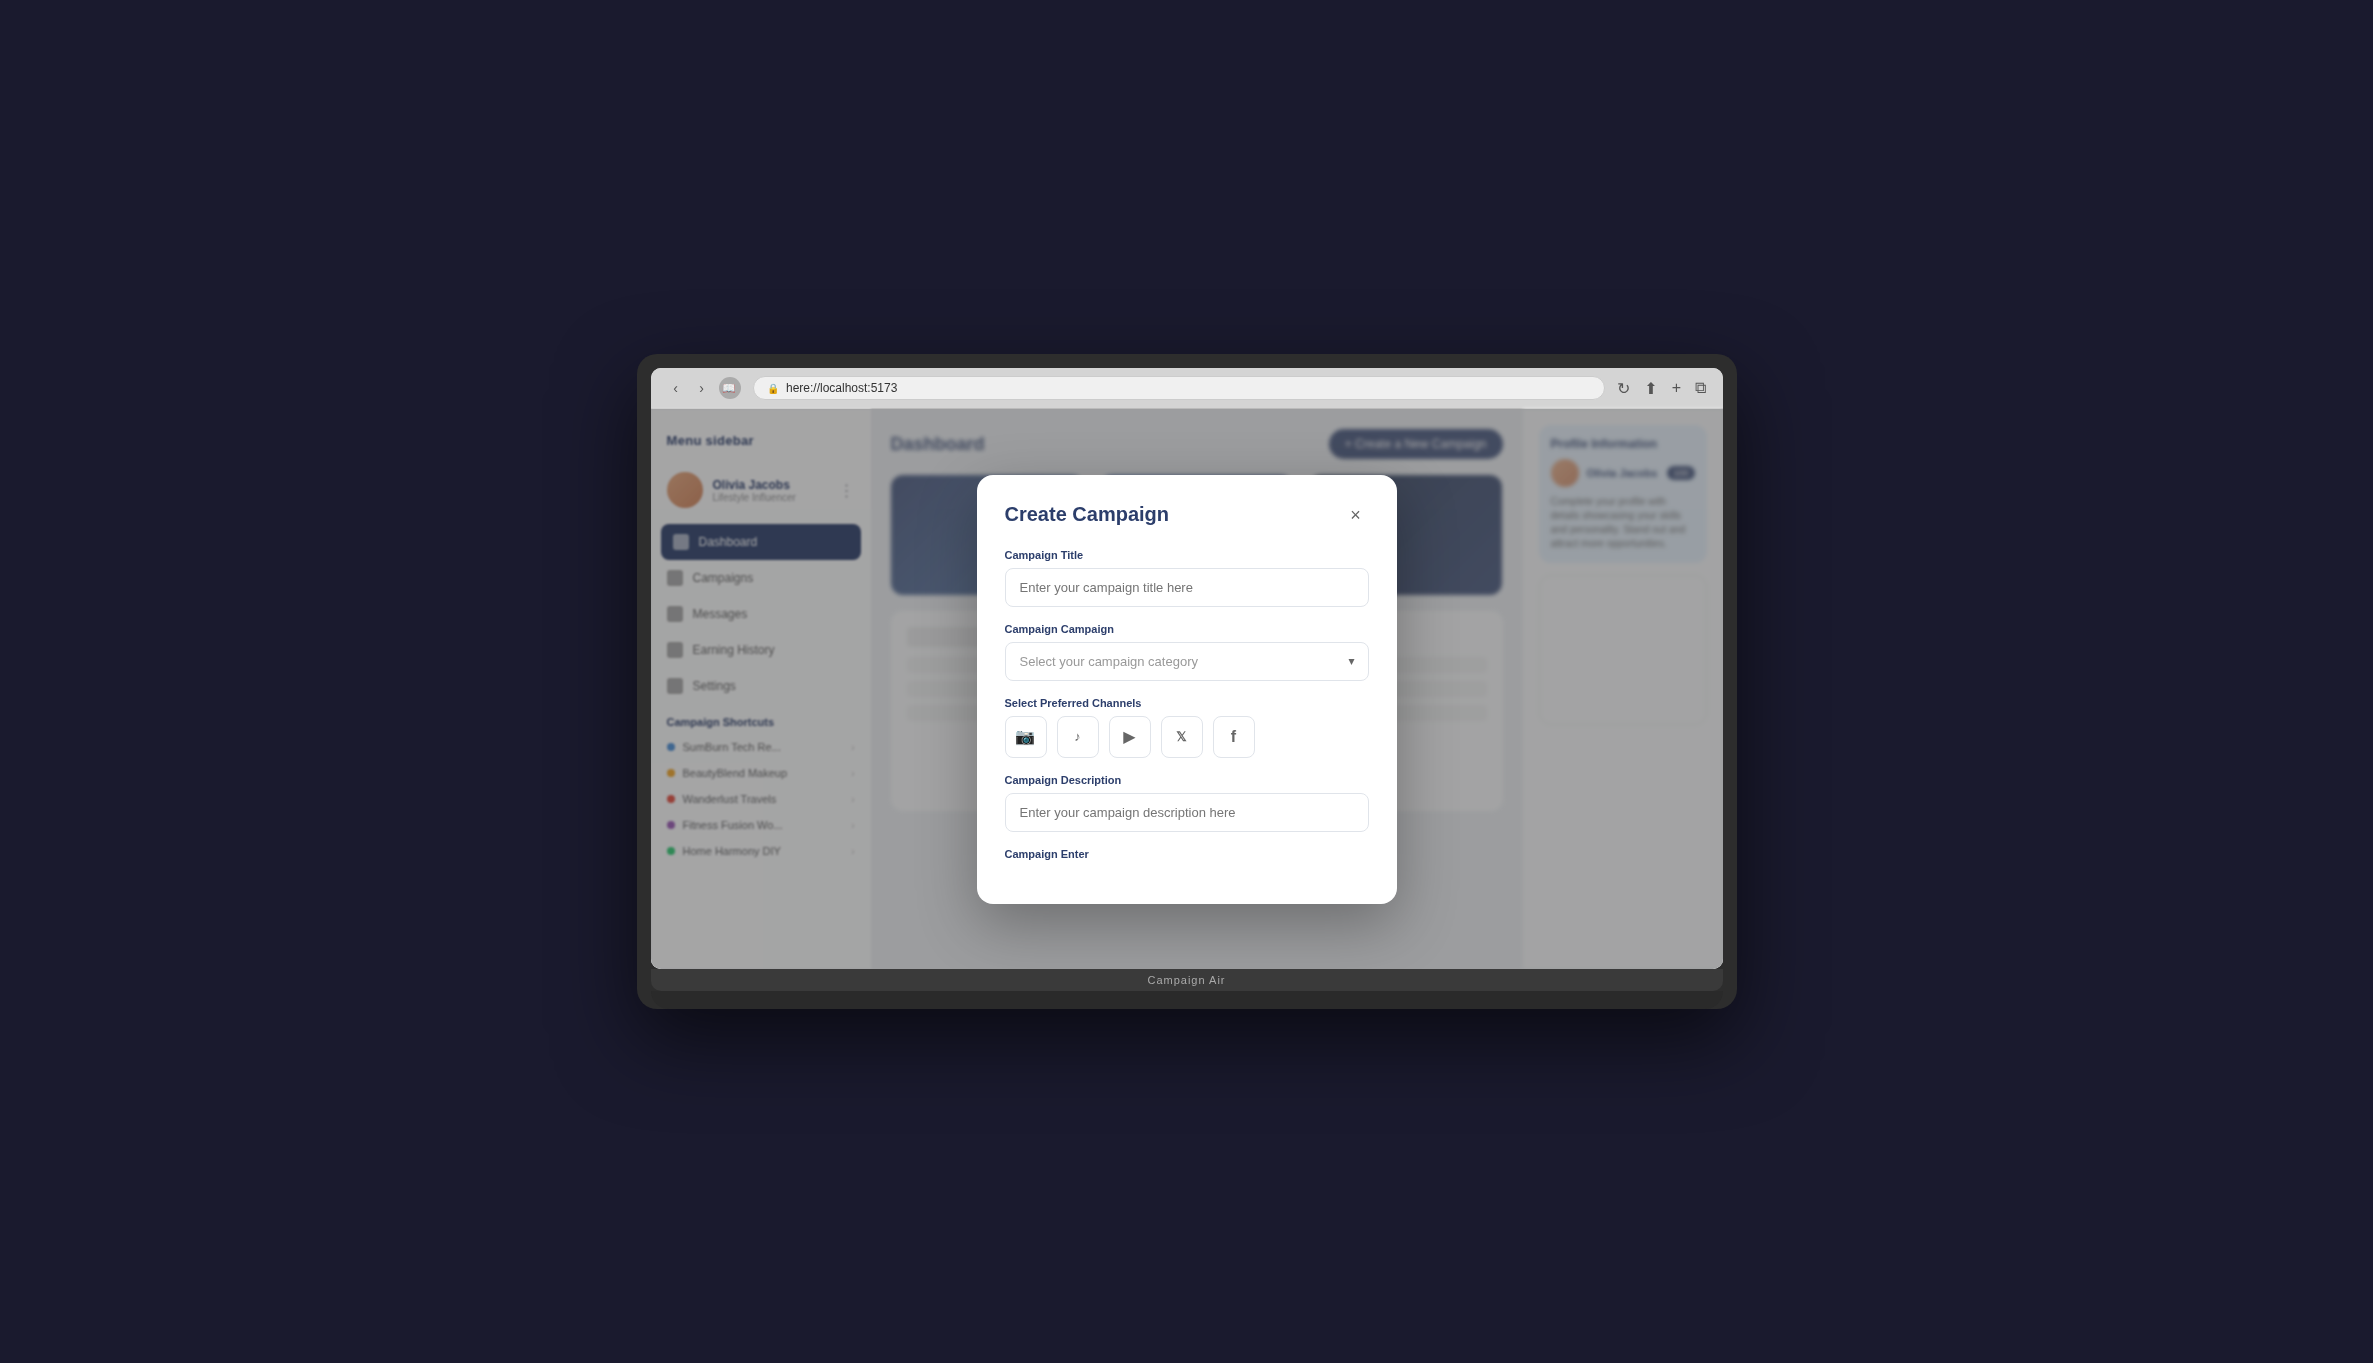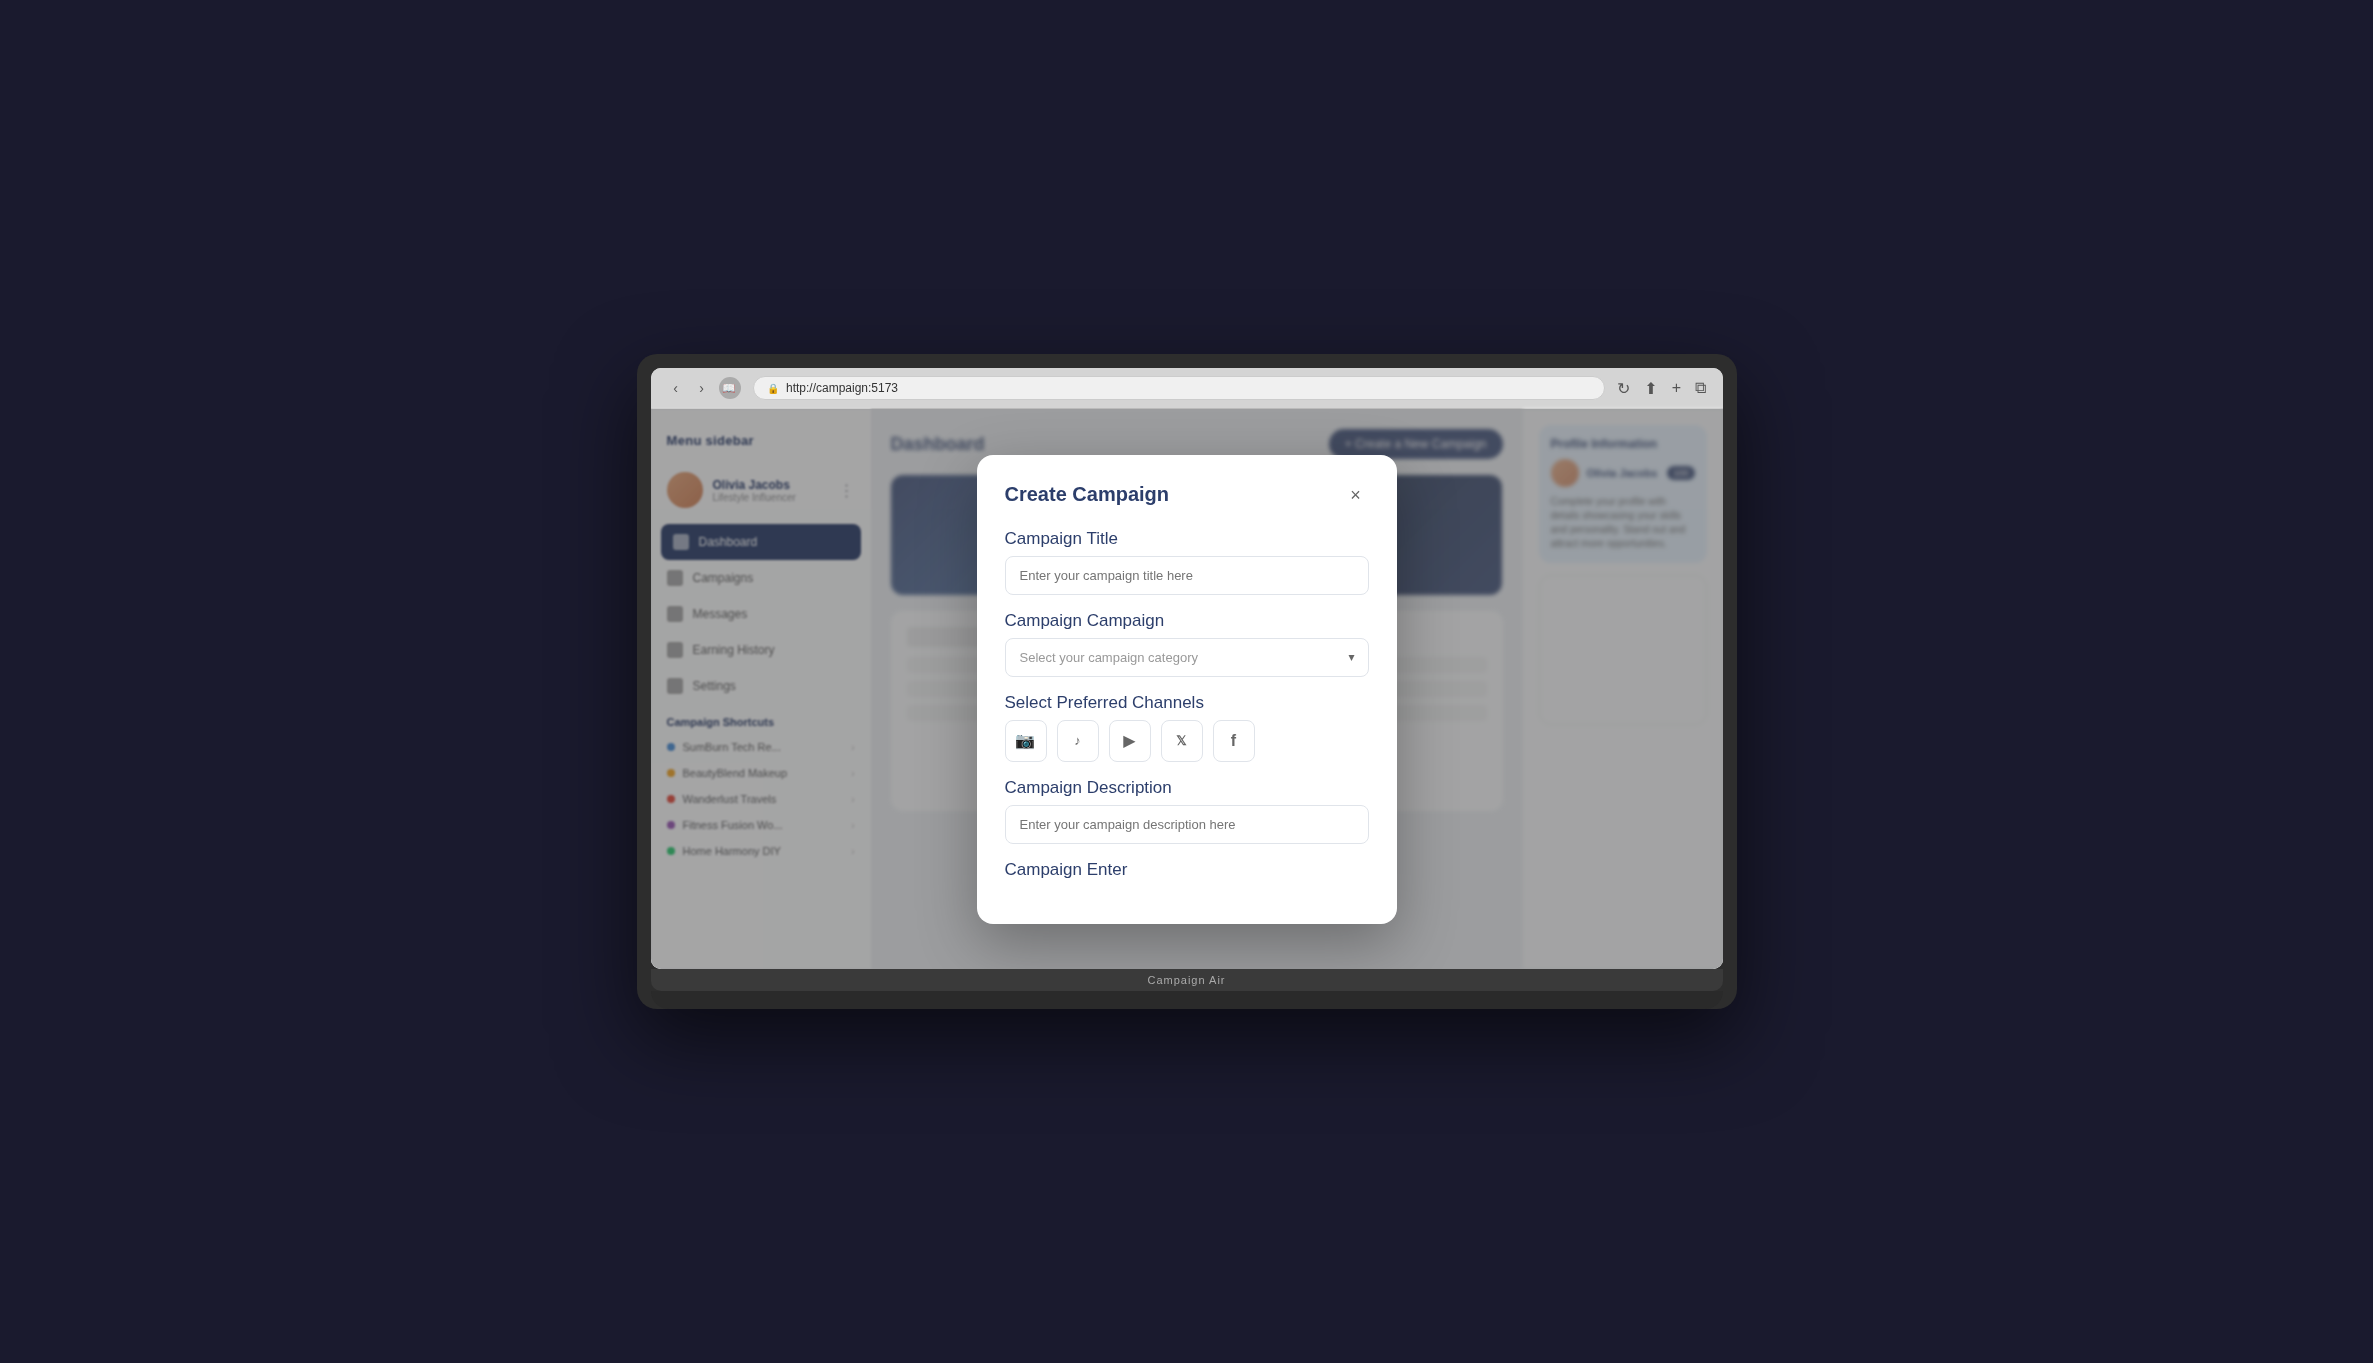--- a/index.html
+++ b/index.html
@@ -290,22 +290,22 @@
       cursor: pointer;
       display: flex;
       align-items: center;
       justify-content: center;
       border-radius: 50%;
     }
 
     .form-group { margin-bottom: 16px; }
     .form-label {
       display: block;
-      font-size: 17px;
-      font-weight: 400;
+      font-size: 11px;
+      font-weight: 700;
       color: #2c3e6b;
       margin-bottom: 7px;
     }
     .form-input {
       width: 100%;
       border: 1.5px solid #e0e4ea;
       border-radius: 8px;
       padding: 11px 14px;
       font-size: 13px;
       color: #999;
@@ -397,21 +397,21 @@
   <div class="laptop-screen">
 
     <div class="browser-bar">
       <div class="browser-controls">
         <div class="browser-btn browser-btn-nav">‹</div>
         <div class="browser-btn browser-btn-nav">›</div>
         <div class="browser-btn">📖</div>
       </div>
       <div class="address-bar">
         <span class="lock-icon">🔒</span>
-        <span>http://campaign:5173</span>
+        <span>here://localhost:5173</span>
       </div>
       <div class="browser-actions">
         <span>↻</span>
         <span>⬆</span>
         <span>+</span>
         <span>⧉</span>
       </div>
     </div>
 
     <div class="app-content">

